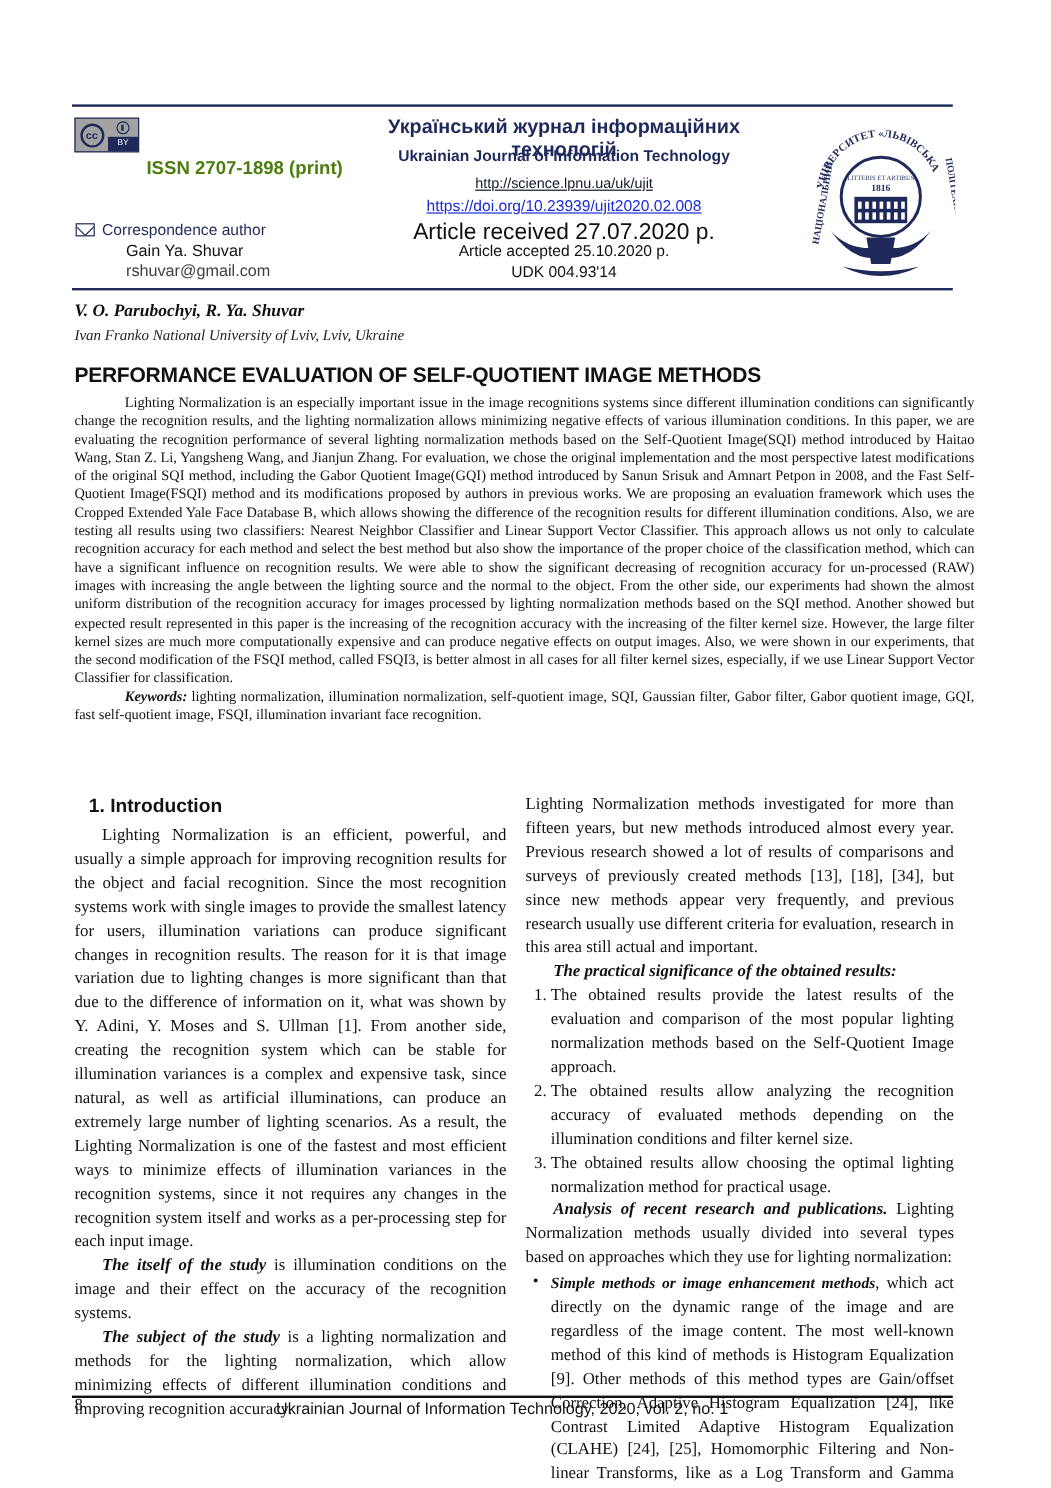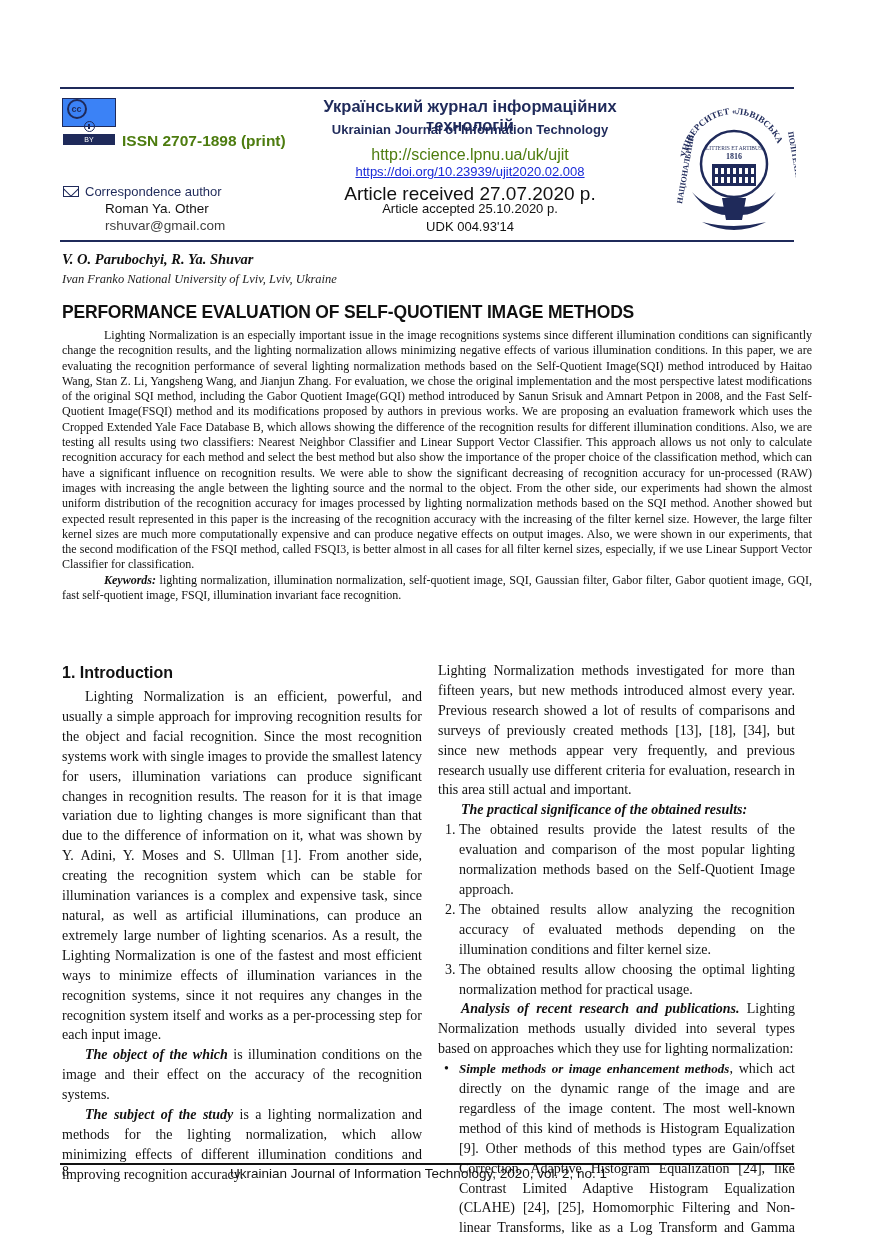--- a/index.html
+++ b/index.html
@@ -3,41 +3,41 @@
 <meta charset="utf-8">
 <style>
   html, body { margin: 0; padding: 0; background: #ffffff; }
   body { width: 876px; height: 1240px; position: relative; overflow: hidden; color: #111; }
 
   
   .hdr-line { position: absolute; left: 60px; width: 734px; height: 2px; background: #1f2a5a; }
   #hdr-top { top: 87px; }
   #hdr-bot { top: 240px; }
 
-  .cc-badge { position: absolute; left: 62px; top: 98px; width: 52px; height: 27px; border: 1.5px solid #1f2a5a; background: #3b82f6; display: flex; flex-direction: column; }
+  .cc-badge { position: absolute; left: 62px; top: 98px; width: 52px; height: 27px; border: 1.5px solid #1f2a5a; background: #a3a3a3; display: flex; }
   .cc-left { width: 27px; display: flex; align-items: center; justify-content: center; }
   .cc-circle { width: 20px; height: 20px; border: 2px solid #1f2a5a; border-radius: 50%; box-sizing: border-box; font: bold 9px "Liberation Sans", sans-serif; color: #1f2a5a; display: flex; align-items: center; justify-content: center; }
   .cc-right { flex: 1; display: flex; flex-direction: column; align-items: center; }
   .cc-by-top { height: 15px; display: flex; align-items: center; justify-content: center; }
   .cc-person { width: 11px; height: 11px; border: 1.5px solid #1f2a5a; border-radius: 50%; box-sizing: border-box; position: relative; }
   .cc-person::after { content: ""; position: absolute; left: 3px; top: 2px; width: 2px; height: 5px; background: #1f2a5a; }
   .cc-by-bot { flex: 1; width: 100%; background: #1f2a5a; color: #fff; font: 7px "Liberation Sans", sans-serif; text-align: center; line-height: 11px; }
 
   .issn { position: absolute; left: 122px; top: 101px; font: bold 15.5px "Liberation Sans", sans-serif; color: #4d7c0f; margin-top: 31px; }
 
   .corr { position: absolute; left: 63px; top: 184px; font: 13px "Liberation Sans", sans-serif; color: #1f2a5a; display: flex; align-items: center; gap: 6px; }
   .env-icon { width: 16px; height: 11px; border: 1.5px solid #1f2a5a; position: relative; box-sizing: border-box; overflow: hidden; }
   .env-icon::before { content: ""; position: absolute; left: -1px; top: -7px; width: 12px; height: 12px; border: 1.5px solid #1f2a5a; transform: rotate(45deg); transform-origin: center; left: 0px; }
   .corr-name { position: absolute; left: 105px; top: 201px; font: 13.5px "Liberation Sans", sans-serif; color: #111; }
   .corr-email { position: absolute; left: 105px; top: 218px; font: 13.5px "Liberation Sans", sans-serif; color: #404040; }
 
   .center-block { position: absolute; left: 280px; width: 380px; text-align: center; font-family: "Liberation Sans", sans-serif; }
   .j-ua { top: 97px; font-size: 16.5px; font-weight: bold; color: #1f2a5a; }
   .j-en { top: 122px; font-size: 13px; font-weight: bold; color: #1f2a5a; }
-  .link1 { top: 146px; font-size: 16px; color: #4d7c0f; }
+  .link1 { top: 146px; font-size: 12px; color: #0f172a; text-decoration: underline; }
   .link2 { top: 164px; font-size: 13px; color: #1a2bd8; text-decoration: underline; }
   .recv { top: 183px; font-size: 19px; color: #111; }
   .acc { top: 201px; font-size: 13px; color: #111; }
   .udk { top: 219px; font-size: 13px; color: #111; }
 
   .seal { position: absolute; left: 672px; top: 92px; width: 124px; height: 146px; }
 
   
   .authors { position: absolute; left: 62px; top: 251px; font: italic bold 14.5px "Liberation Serif", serif; }
   .affil { position: absolute; left: 62px; top: 272px; font: italic 12.5px "Liberation Serif", serif; color: #222; }
@@ -47,21 +47,21 @@
   .abstract { position: absolute; left: 62px; top: 328px; width: 750px; font: 12px/15.3px "Liberation Serif", serif; text-align: justify; }
   .abstract p { margin: 0; text-indent: 42px; }
   .abstract .kw-label { font-weight: bold; font-style: italic; }
 
   
   .col { position: absolute; top: 663px; width: 360px; font: 14px/19.9px "Liberation Serif", serif; text-align: justify; }
   #col-left { left: 62px; }
   #col-right { left: 438px; top: 661px; width: 357px; }
   .col p { margin: 0; text-indent: 23px; }
   .col p.noind { text-indent: 0; }
-  .col .h1 { font: bold 16px "Liberation Sans", sans-serif; margin: 1px 0 5px 0; text-indent: 0; }
+  .col .h1 { font: bold 16px "Liberation Sans", sans-serif; margin: 1px 0 5px 12px; text-indent: 0; }
   .b-it { font-weight: bold; font-style: italic; }
   .col ol { margin: 0; padding-left: 21px; }
   .col ol li { padding-left: 0; }
   .col ul { margin: 0; padding-left: 21px; list-style: none; }
   .col ul li { position: relative; }
   .col ul li::before { content: "\2022"; position: absolute; left: -15px; top: 0; }
   .sig-head { text-indent: 23px; }
   .b-it-sm { font-weight: bold; font-style: italic; font-size: 13px; }
 
   
@@ -92,21 +92,21 @@
 <div class="center-block link1">http://science.lpnu.ua/uk/ujit</div>
 <div class="center-block link2">https://doi.org/10.23939/ujit2020.02.008</div>
 <div class="center-block recv">Article received 27.07.2020 p.</div>
 <div class="center-block acc">Article accepted 25.10.2020 p.</div>
 <div class="center-block udk">UDK 004.93'14</div>
 
 <div class="corr">
   <span class="env-icon"></span>
   <span>Correspondence author</span>
 </div>
-<div class="corr-name">Roman Ya. Other</div>
+<div class="corr-name">Gain Ya. Shuvar</div>
 <div class="corr-email">rshuvar@gmail.com</div>
 
 <svg class="seal" viewBox="0 0 124 146">
   <defs>
     <path id="arcTop" d="M14,72 A48,50 0 0,1 110,72"></path>
   </defs>
   <text font-family="Liberation Serif, serif" font-size="9" font-weight="bold" fill="#1f2a5a">
     <textPath href="#arcTop" startOffset="4%">УНІВЕРСИТЕТ «ЛЬВІВСЬКА</textPath>
   </text>
   <text x="10" y="112" font-family="Liberation Serif, serif" font-size="8" font-weight="bold" fill="#1f2a5a" transform="rotate(-80 10 112)">НАЦІОНАЛЬНИЙ</text>
@@ -143,21 +143,21 @@
 <div class="title">PERFORMANCE EVALUATION OF SELF-QUOTIENT IMAGE METHODS</div>
 
 <div class="abstract">
   <p>Lighting Normalization is an especially important issue in the image recognitions systems since different illumination conditions can significantly change the recognition results, and the lighting normalization allows minimizing negative effects of various illumination conditions. In this paper, we are evaluating the recognition performance of several lighting normalization methods based on the Self-Quotient Image(SQI) method introduced by Haitao Wang, Stan Z. Li, Yangsheng Wang, and Jianjun Zhang. For evaluation, we chose the original implementation and the most perspective latest modifications of the original SQI method, including the Gabor Quotient Image(GQI) method introduced by Sanun Srisuk and Amnart Petpon in 2008, and the Fast Self-Quotient Image(FSQI) method and its modifications proposed by authors in previous works. We are proposing an evaluation framework which uses the Cropped Extended Yale Face Database B, which allows showing the difference of the recognition results for different illumination conditions. Also, we are testing all results using two classifiers: Nearest Neighbor Classifier and Linear Support Vector Classifier. This approach allows us not only to calculate recognition accuracy for each method and select the best method but also show the importance of the proper choice of the classification method, which can have a significant influence on recognition results. We were able to show the significant decreasing of recognition accuracy for un-processed (RAW) images with increasing the angle between the lighting source and the normal to the object. From the other side, our experiments had shown the almost uniform distribution of the recognition accuracy for images processed by lighting normalization methods based on the SQI method. Another showed but expected result represented in this paper is the increasing of the recognition accuracy with the increasing of the filter kernel size. However, the large filter kernel sizes are much more computationally expensive and can produce negative effects on output images. Also, we were shown in our experiments, that the second modification of the FSQI method, called FSQI3, is better almost in all cases for all filter kernel sizes, especially, if we use Linear Support Vector Classifier for classification.</p>
   <p><span class="kw-label">Keywords:</span> <span>lighting normalization, illumination normalization, self-quotient image, SQI, Gaussian filter, Gabor filter, Gabor quotient image, GQI, fast self-quotient image, FSQI, illumination invariant face recognition.</span></p>
 </div>
 
 <div class="col" id="col-left">
   <div class="h1">1. Introduction</div>
   <p>Lighting Normalization is an efficient, powerful, and usually a simple approach for improving recognition results for the object and facial recognition. Since the most recognition systems work with single images to provide the smallest latency for users, illumination variations can produce significant changes in recognition results. The reason for it is that image variation due to lighting changes is more significant than that due to the difference of information on it, what was shown by Y. Adini, Y. Moses and S. Ullman [1]. From another side, creating the recognition system which can be stable for illumination variances is a complex and expensive task, since natural, as well as artificial illuminations, can produce an extremely large number of lighting scenarios. As a result, the Lighting Normalization is one of the fastest and most efficient ways to minimize effects of illumination variances in the recognition systems, since it not requires any changes in the recognition system itself and works as a per-processing step for each input image.</p>
-  <p><span class="b-it">The object of the which</span><span> is illumination conditions on the image and their effect on the accuracy of the recognition systems.</span></p>
+  <p><span class="b-it">The itself of the study</span><span> is illumination conditions on the image and their effect on the accuracy of the recognition systems.</span></p>
   <p><span class="b-it">The subject of the study</span><span> is a lighting normalization and methods for the lighting normalization, which allow minimizing effects of different illumination conditions and improving recognition accuracy.</span></p>
 </div>
 
 <div class="col" id="col-right">
   <p class="noind" id="purpose-cont"> Lighting Normalization methods investigated for more than fifteen years, but new methods introduced almost every year. Previous research showed a lot of results of comparisons and surveys of previously created methods [13], [18], [34], but since new methods appear very frequently, and previous research usually use different criteria for evaluation, research in this area still actual and important.</p>
   <p class="sig-head"><span class="b-it">The practical significance of the obtained results:</span></p>
   <ol>
     <li>The obtained results provide the latest results of the evaluation and comparison of the most popular lighting normalization methods based on the Self-Quotient Image approach.</li>
     <li>The obtained results allow analyzing the recognition accuracy of evaluated methods depending on the illumination conditions and filter kernel size.</li>
     <li>The obtained results allow choosing the optimal lighting normalization method for practical usage.</li>

